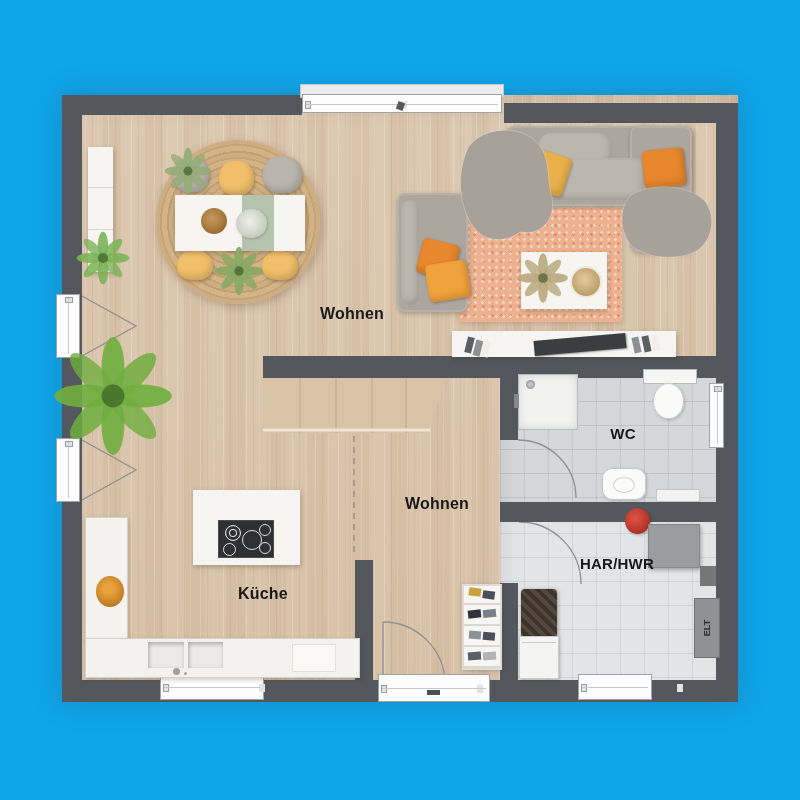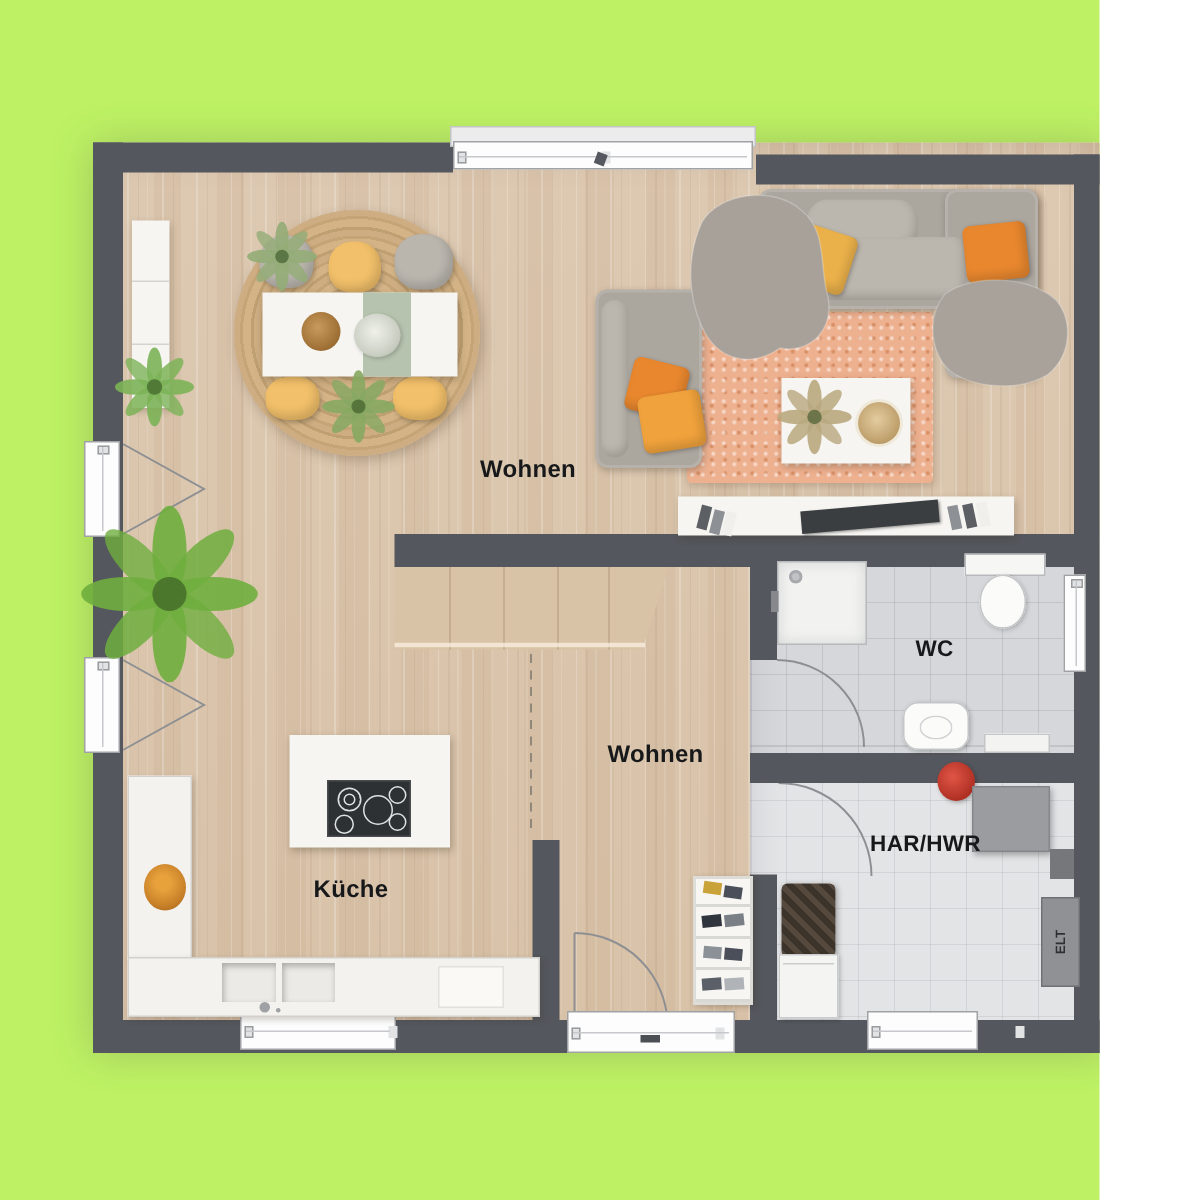--- a/index.html
+++ b/index.html
@@ -1,16 +1,16 @@
 <!DOCTYPE html>
 <html style="--wall: #54575d; --wood-floor: #ddc9b2; --tile-wc: #d6d7da; --tile-har: #e3e4e6; --accent-orange: #e8872e; --accent-yellow: #f2c06a; --sofa-grey: #aba69e; --rug-peach: #eeb190; --rug-jute: #c8a87c; --plant-green: #6fae3e; --stairs-wood: #d9c3a6;"><head>
 <meta charset="utf-8">
 <style>
   html,body{margin:0;padding:0;background:#ffffff;}
-  .plan{position:relative;width:733px;height:800px;background:#bef264;
+  .plan{position:relative;width:800px;height:800px;background:#0ea5e9;
         font-family:"Liberation Sans",sans-serif;overflow:hidden;}
   .a{position:absolute;}
   
   .shadow-backing{left:62px;top:95px;width:676px;height:607px;
      box-shadow:0 0 26px rgba(60,60,70,.25);}
   
   .floor-wood{left:62px;top:95px;width:676px;height:607px;
      background:
        repeating-linear-gradient(90deg, rgba(255,255,255,.22) 0 1px, rgba(0,0,0,0) 1px 7px,
          rgba(139,109,79,.10) 7px 8px, rgba(0,0,0,0) 8px 13px,
@@ -220,19 +220,19 @@
     <path d="M468,148 C480,128 516,124 534,140 C552,154 546,178 552,198 C556,220 540,236 520,232 C500,246 478,240 468,218 C458,196 458,170 468,148 Z" fill="#a7a199" stroke="rgba(255,255,255,.25)" stroke-width="1"></path>
     <path d="M630,196 C650,182 686,184 704,200 C716,214 714,238 698,250 C678,262 646,258 632,246 C620,234 618,210 630,196 Z" fill="#a8a29a" stroke="rgba(255,255,255,.22)" stroke-width="1"></path>
     <use href="#plantstar" transform="translate(113,396) scale(1.9)" style="fill:var(--plant-green,#6fae3e)"></use>
     <use href="#plantstar" transform="translate(103,258) scale(0.85)" fill="#7cb357"></use>
     <use href="#plantstar" transform="translate(188,171) scale(0.75)" fill="#94ac77"></use>
     <use href="#plantstar" transform="translate(239,271) scale(0.78)" fill="#86a861"></use>
     <use href="#plantstar" transform="translate(543,278) scale(0.8)" fill="#b9a87e"></use>
   </svg>
 
   <div class="a room-label" style="left:352px;top:314px;">Wohnen</div>
-  <div class="a room-label" style="left:234px;top:594px;">Küche</div>
+  <div class="a room-label" style="left:263px;top:594px;">Küche</div>
   <div class="a room-label" style="left:437px;top:504px;">Wohnen</div>
   <div class="a room-label small" style="left:623px;top:433px;">WC</div>
   <div class="a room-label small" style="left:617px;top:563px;">HAR/HWR</div>
   <div class="a elt-label" style="left:707px;top:628px;">ELT</div>
 
 </div>
 
 </body></html>

